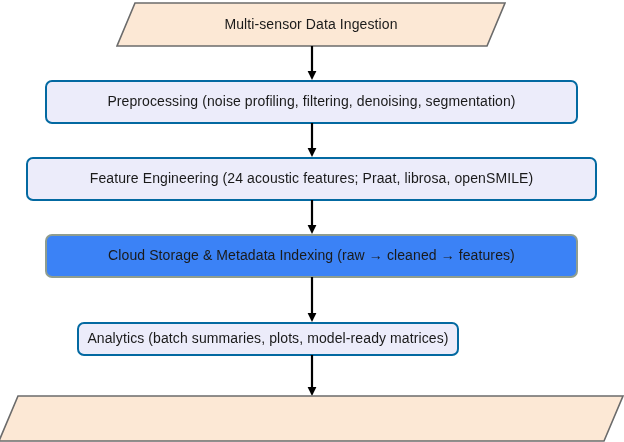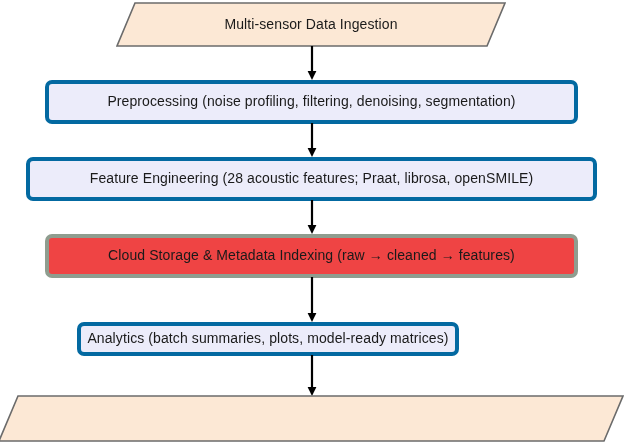--- a/index.html
+++ b/index.html
@@ -27,28 +27,28 @@
     font-size: 14px;
     line-height: 1.1;
     white-space: nowrap;
     letter-spacing: 0.1px;
   }
   .node-label {
     display: block;
   }
   
   .proc {
-    border: 4px solid #0369a1;
+    border: 2px solid #0369a1;
     border-radius: 7px;
   }
   .proc-lavender {
     background: #ececfa;
   }
   .proc-green {
-    background: #ef4444;
+    background: #3b82f6;
     border-color: #8f9d8f;
   }
   
   .data-node {
     background: transparent;
     border: none;
   }
   .data-node svg {
     position: absolute;
     left: 0;
@@ -92,21 +92,21 @@
   </div>
 
   <div class="connector" style="left:305px; top:123px; width:14px; height:35px;">
     <svg width="14" height="35" viewBox="0 0 14 35">
       <line x1="7" y1="0" x2="7" y2="27" stroke="#000000" stroke-width="2.2"></line>
       <polygon points="7,34 2.6,25 11.4,25" fill="#000000"></polygon>
     </svg>
   </div>
 
   <div class="node proc proc-lavender" style="left:26px; top:157px; width:571px; height:44px;">
-    <span class="node-label">Feature Engineering (28 acoustic features; Praat, librosa, openSMILE)</span>
+    <span class="node-label">Feature Engineering (24 acoustic features; Praat, librosa, openSMILE)</span>
   </div>
 
   <div class="connector" style="left:305px; top:200px; width:14px; height:35px;">
     <svg width="14" height="35" viewBox="0 0 14 35">
       <line x1="7" y1="0" x2="7" y2="27" stroke="#000000" stroke-width="2.2"></line>
       <polygon points="7,34 2.6,25 11.4,25" fill="#000000"></polygon>
     </svg>
   </div>
 
   <div class="node proc proc-green" style="left:45px; top:234px; width:533px; height:44px;">

